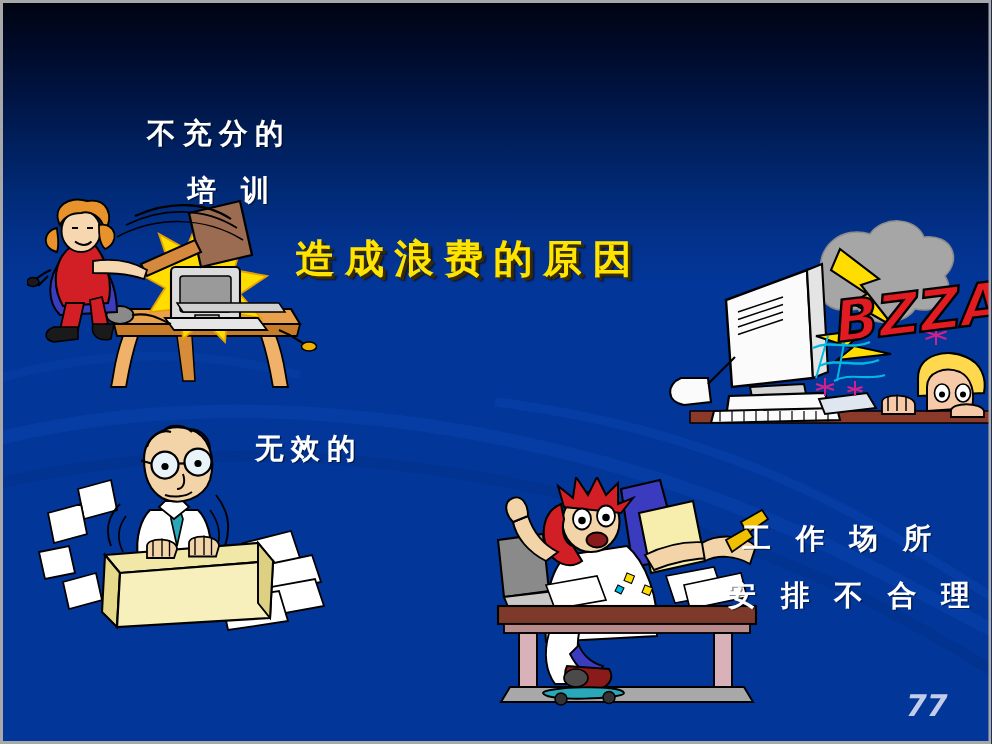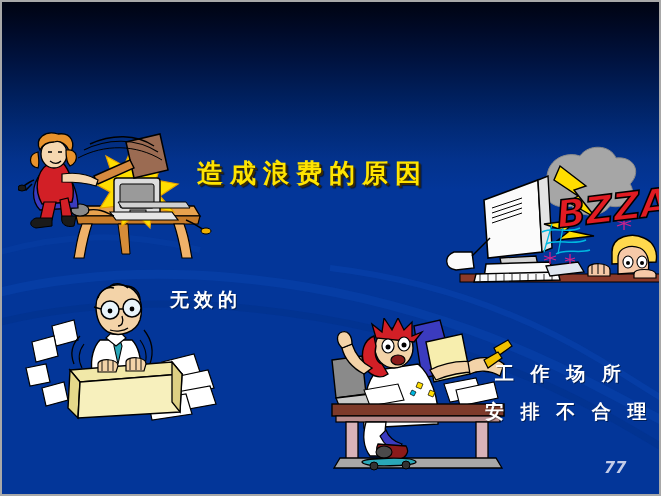--- a/index.html
+++ b/index.html
@@ -64,21 +64,21 @@
 
   #label-training      { left: 98px;  top: 70px; }
   #label-training .l2  { padding-left: 27px; }
 
   #label-maintenance     { left: 516px; top: 88px; }
   #label-maintenance .l2 { padding-left: 0px; margin-left: -26px; }
 
   #label-planning      { left: 170px; top: 280px; }
   #label-planning .l2  { padding-left: 28px; }
 
-  #label-workplace     { left: 495px; top: 340px; margin-top: 14px; }
+  #label-workplace     { left: 495px; top: 340px; }
   #label-workplace .l2 { margin-left: -10px; }
 
   
   #title {
     position: absolute;
     left: 197px;
     top: 152px;
     width: 250px;
     color: #ffe400;
     font-size: 26px;
@@ -87,21 +87,21 @@
     line-height: 42px;
     text-shadow: 2px 2px 0 #3a2a00, 3px 3px 1px rgba(0,0,0,.55);
   }
 
   
   #page-number {
     position: absolute;
     left: 604px;
     top: 458px;
     color: #c3cce8;
-    font-size: 16px;
+    font-size: 20px;
     font-style: italic;
     font-weight: bold;
   }
 
   
   .clip { position: absolute; }
   #clip-smash    { left: 18px;  top: 128px; width: 196px; height: 132px; }
   #clip-bzzap    { left: 438px; top: 140px; width: 223px; height: 160px; }
   #clip-papers   { left: 22px;  top: 282px; width: 200px; height: 142px; }
   #clip-busydesk { left: 318px; top: 318px; width: 200px; height: 155px; }
@@ -351,20 +351,24 @@
       <g fill="#ffdd00" stroke="#000" stroke-width=".7">
         <path d="M100 64 l5 2 -2 5 -5 -2 Z"></path>
         <path d="M112 72 l5 2 -2 5 -5 -2 Z"></path>
       </g>
       <g fill="#00b8e0" stroke="#000" stroke-width=".7">
         <path d="M94 72 l4 2 -2 4 -4 -2 Z"></path>
       </g>
     </svg>
   </div>
 
+  <div class="label" id="label-training">
+    <span class="line l1">不充分的</span>
+    <span class="line l2">培 训</span>
+  </div>
 
 
   <div class="label" id="label-planning">
     <span class="line l1">无效的</span>
   </div>
 
   <div class="label" id="label-workplace">
     <span class="line l1">工 作 场 所</span>
     <span class="line l2">安 排 不 合 理</span>
   </div>

